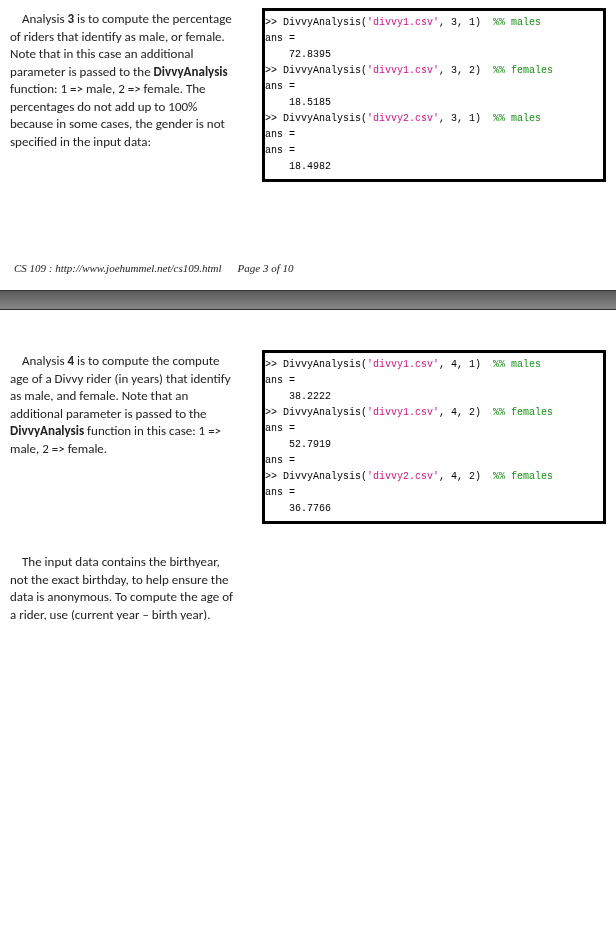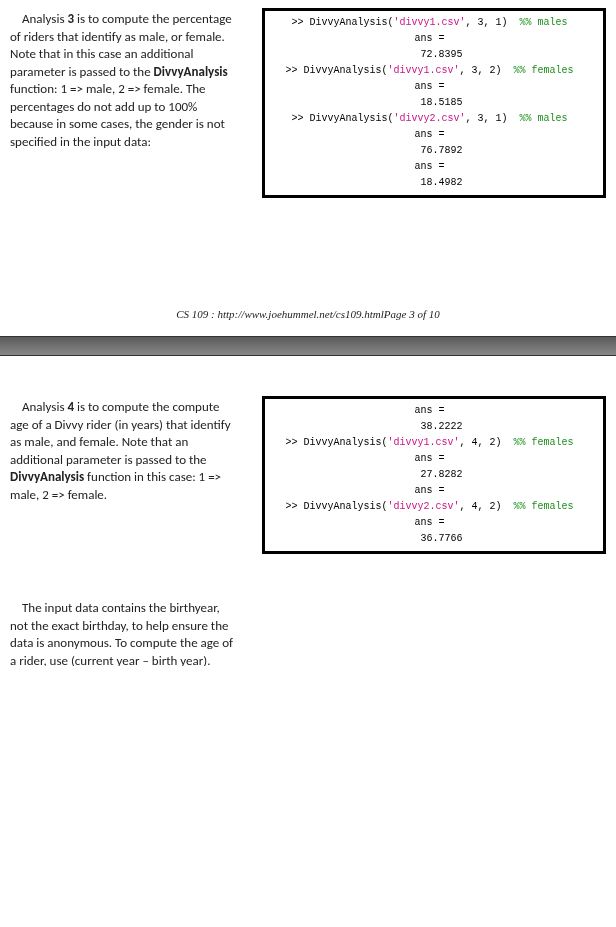--- a/index.html
+++ b/index.html
@@ -41,37 +41,37 @@
   .code-box {
     flex: 1;
     border: 3px solid #000;
     background: #fff;
     font-family: "Courier New", monospace;
     font-size: 10px;
     line-height: 1.6;
     padding: 4px 9px 4px 0;
     box-sizing: border-box;
     overflow: hidden;
-    text-align: center;
   }
   .code-line {
     white-space: pre;
     color: #000;
   }
   .code-line .str { color: #c71585; } 
   .code-line .com { color: #1a8f1a; }
   .footer {
     display: flex;
-    justify-content: center;
+    justify-content: flex-start;
     font-family: Georgia, "Times New Roman", serif;
     font-style: italic;
     font-size: 11px;
     color: #222;
-    margin-top: 110px;
+    margin-top: 80px;
     padding: 0 4px 6px 4px;
+    gap: 16px;
   }
   .cut-bottom { overflow: hidden; }
 </style>
 </head>
 <body>
 
 <div class="page">
   <div class="content-row">
     <div class="body-text">
       <p>
@@ -88,21 +88,20 @@
       <div class="code-line"><span>&gt;&gt; DivvyAnalysis(</span><span class="str">'divvy1.csv'</span><span>, 3, 2)  </span><span class="com">%% females</span></div>
       <div class="code-line"></div>
       <div class="code-line">ans =</div>
       <div class="code-line"></div>
       <div class="code-line">    18.5185</div>
       <div class="code-line"></div>
       <div class="code-line"><span>&gt;&gt; DivvyAnalysis(</span><span class="str">'divvy2.csv'</span><span>, 3, 1)  </span><span class="com">%% males</span></div>
       <div class="code-line"></div>
       <div class="code-line">ans =</div>
       <div class="code-line"></div>
-      <div class="code-line">    76.7892</div>
       <div class="code-line"></div>
       <div class="code-line"></div>
       <div class="code-line">ans =</div>
       <div class="code-line"></div>
       <div class="code-line">    18.4982</div>
     </div>
   </div>
   <div class="footer">
     <span>CS 109 :  http://www.joehummel.net/cs109.html</span>
     <span>Page 3 of 10</span>
@@ -114,30 +113,31 @@
 <div class="page cut-bottom" style="height:310px; padding-top:40px;">
   <div class="content-row">
     <div class="body-text">
       <p>
         <span>Analysis </span><span class="bold">4</span><span> is to compute the compute age of a Divvy rider (in years) that identify as male, and female.  Note that an additional parameter is passed to the </span><span class="bold">DivvyAnalysis</span><span> function in this case:  1 =&gt; male, 2 =&gt; female.</span>
       </p>
       <div style="height:90px;"></div>
       <p>The input data contains the birthyear, not the exact birthday, to help ensure the data is anonymous.  To compute the age of a rider, use (current year – birth year).  Here's how to determine</p>
     </div>
     <div class="code-box">
+      <div class="code-line"><span>&gt;&gt; DivvyAnalysis(</span><span class="str">'divvy1.csv'</span><span>, 4, 1)  </span><span class="com">%% males</span></div>
       <div class="code-line"></div>
       <div class="code-line">ans =</div>
       <div class="code-line"></div>
       <div class="code-line">    38.2222</div>
       <div class="code-line"></div>
       <div class="code-line"><span>&gt;&gt; DivvyAnalysis(</span><span class="str">'divvy1.csv'</span><span>, 4, 2)  </span><span class="com">%% females</span></div>
       <div class="code-line"></div>
       <div class="code-line">ans =</div>
       <div class="code-line"></div>
-      <div class="code-line">    27.8282</div>
+      <div class="code-line">    52.7919</div>
       <div class="code-line"></div>
       <div class="code-line"></div>
       <div class="code-line">ans =</div>
       <div class="code-line"></div>
       <div class="code-line"></div>
       <div class="code-line"><span>&gt;&gt; DivvyAnalysis(</span><span class="str">'divvy2.csv'</span><span>, 4, 2)  </span><span class="com">%% females</span></div>
       <div class="code-line"></div>
       <div class="code-line">ans =</div>
       <div class="code-line"></div>
       <div class="code-line">    36.7766</div>

